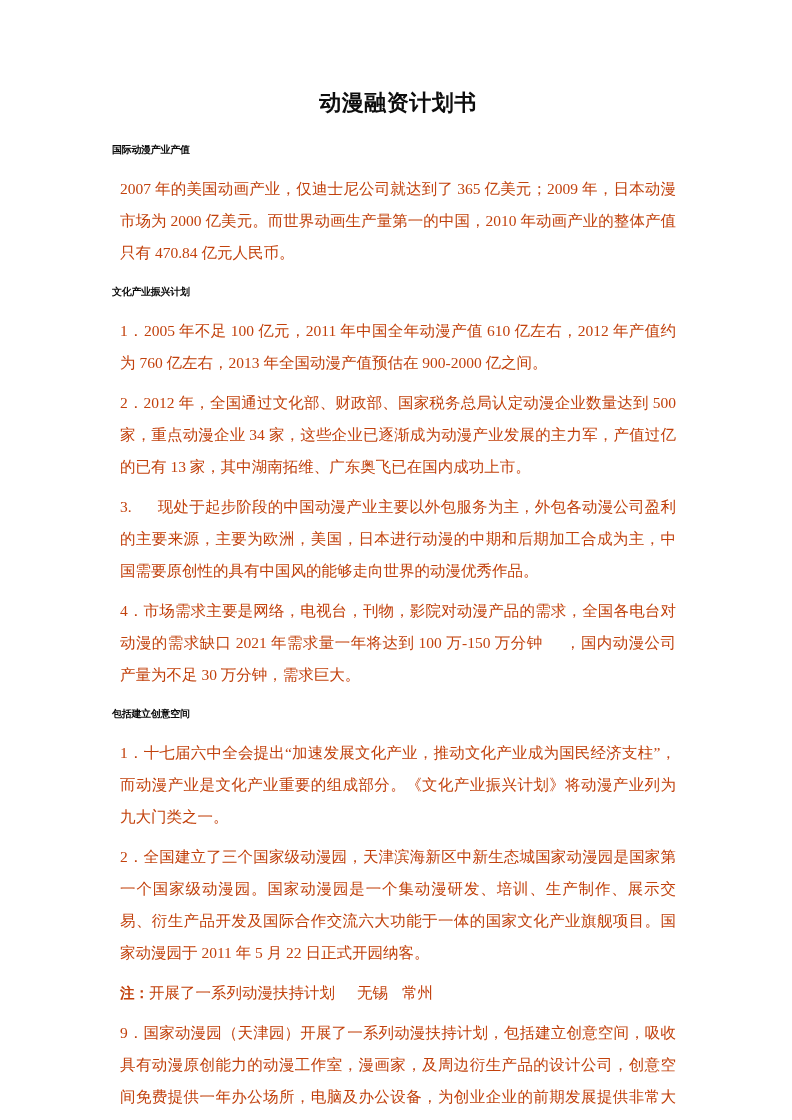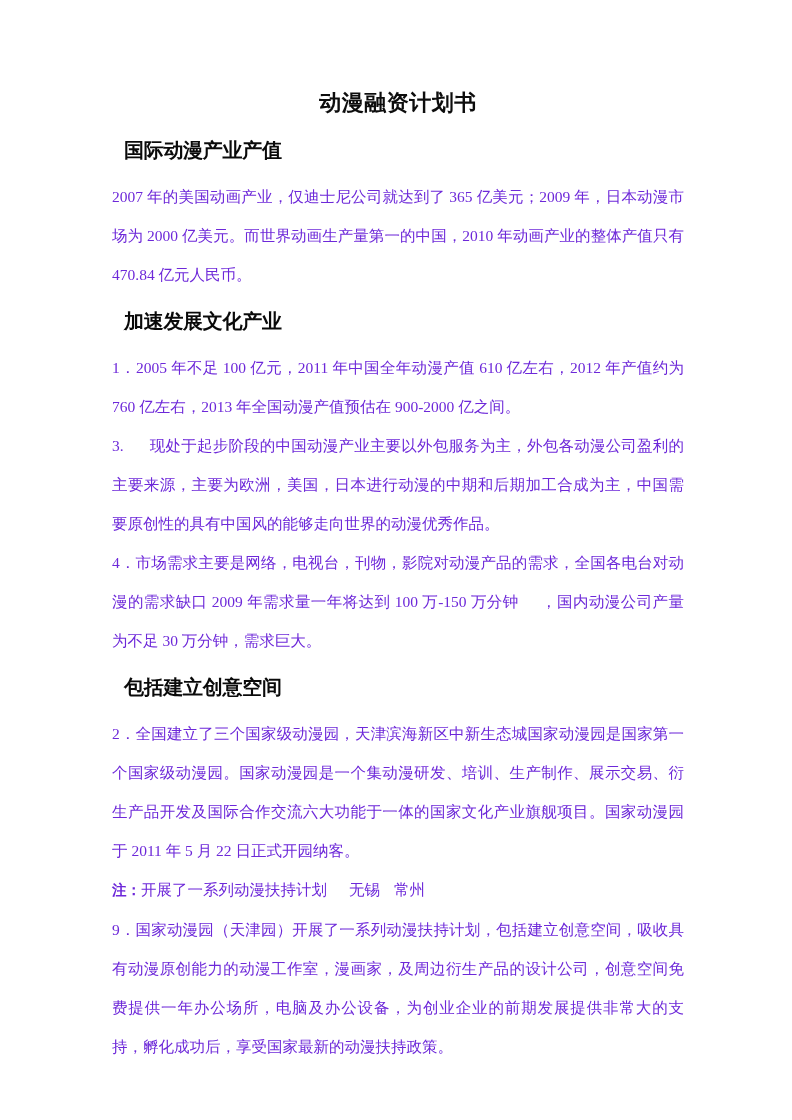--- a/index.html
+++ b/index.html
@@ -38,35 +38,35 @@
     line-height: 30px;
     text-align: center;
     letter-spacing: 0.5px;
     margin: 0 0 17px 0;
     color: #0d0d0d;
   }
 
   .section-heading {
     font-family: "DejaVu Sans", "Liberation Sans", sans-serif;
     font-weight: bold;
-    font-size: 20px;
+    font-size: 10px;
     line-height: 30px;
     letter-spacing: -0.3px;
-    margin: 12px;
+    margin: 0;
     color: #0a0a0a;
   }
 
   .para {
     font-family: "Liberation Serif", "DejaVu Serif", serif;
     font-size: 15.5px;
-    line-height: 39px;
-    margin: 0;
+    line-height: 32px;
+    margin: 8px;
     text-align: justify;
     text-justify: inter-character;
-    color: #6d28d9;
+    color: #c2410c;
     word-break: break-all;
   }
 
   .para.note b {
     font-family: "DejaVu Sans", "Liberation Sans", sans-serif;
     font-weight: bold;
     font-size: 14.5px;
   }
 
   .gap-wide {
@@ -87,31 +87,33 @@
 
 <div class="page">
   <div class="content">
 
     <h1 class="doc-title">动漫融资计划书</h1>
 
     <h2 class="section-heading">国际动漫产业产值</h2>
 
     <p class="para">2007 年的美国动画产业，仅迪士尼公司就达到了 365 亿美元；2009 年，日本动漫市场为 2000 亿美元。而世界动画生产量第一的中国，2010 年动画产业的整体产值只有 470.84 亿元人民币。</p>
 
-    <h2 class="section-heading">加速发展文化产业</h2>
+    <h2 class="section-heading">文化产业振兴计划</h2>
 
     <p class="para">1．2005 年不足 100 亿元，2011 年中国全年动漫产值 610 亿左右，2012 年产值约为 760 亿左右，2013 年全国动漫产值预估在 900-2000 亿之间。</p>
 
+    <p class="para">2．2012 年，全国通过文化部、财政部、国家税务总局认定动漫企业数量达到 500 家，重点动漫企业 34 家，这些企业已逐渐成为动漫产业发展的主力军，产值过亿的已有 13 家，其中湖南拓维、广东奥飞已在国内成功上市。</p>
 
     <p class="para"><span>3.</span><span class="gap-wide"></span><span>现处于起步阶段的中国动漫产业主要以外包服务为主，外包各动漫公司盈利的主要来源，主要为欧洲，美国，日本进行动漫的中期和后期加工合成为主，中国需要原创性的具有中国风的能够走向世界的动漫优秀作品。</span></p>
 
-    <p class="para"><span>4．市场需求主要是网络，电视台，刊物，影院对动漫产品的需求，全国各电台对动漫的需求缺口 2009 年需求量一年将达到 100 万-150 万分钟</span><span class="gap-mid"></span><span>，国内动漫公司产量为不足 30 万分钟，需求巨大。</span></p>
+    <p class="para"><span>4．市场需求主要是网络，电视台，刊物，影院对动漫产品的需求，全国各电台对动漫的需求缺口 2021 年需求量一年将达到 100 万-150 万分钟</span><span class="gap-mid"></span><span>，国内动漫公司产量为不足 30 万分钟，需求巨大。</span></p>
 
     <h2 class="section-heading">包括建立创意空间</h2>
 
+    <p class="para">1．十七届六中全会提出“加速发展文化产业，推动文化产业成为国民经济支柱”，而动漫产业是文化产业重要的组成部分。《文化产业振兴计划》将动漫产业列为九大门类之一。</p>
 
     <p class="para">2．全国建立了三个国家级动漫园，天津滨海新区中新生态城国家动漫园是国家第一个国家级动漫园。国家动漫园是一个集动漫研发、培训、生产制作、展示交易、衍生产品开发及国际合作交流六大功能于一体的国家文化产业旗舰项目。国家动漫园于 2011 年 5 月 22 日正式开园纳客。</p>
 
     <p class="para note"><b>注：</b><span>开展了一系列动漫扶持计划</span><span class="gap-mid"></span><span>无锡</span><span class="gap-small"></span><span>常州</span></p>
 
     <p class="para">9．国家动漫园（天津园）开展了一系列动漫扶持计划，包括建立创意空间，吸收具有动漫原创能力的动漫工作室，漫画家，及周边衍生产品的设计公司，创意空间免费提供一年办公场所，电脑及办公设备，为创业企业的前期发展提供非常大的支持，孵化成功后，享受国家最新的动漫扶持政策。</p>
 
   </div>
 </div>
 

